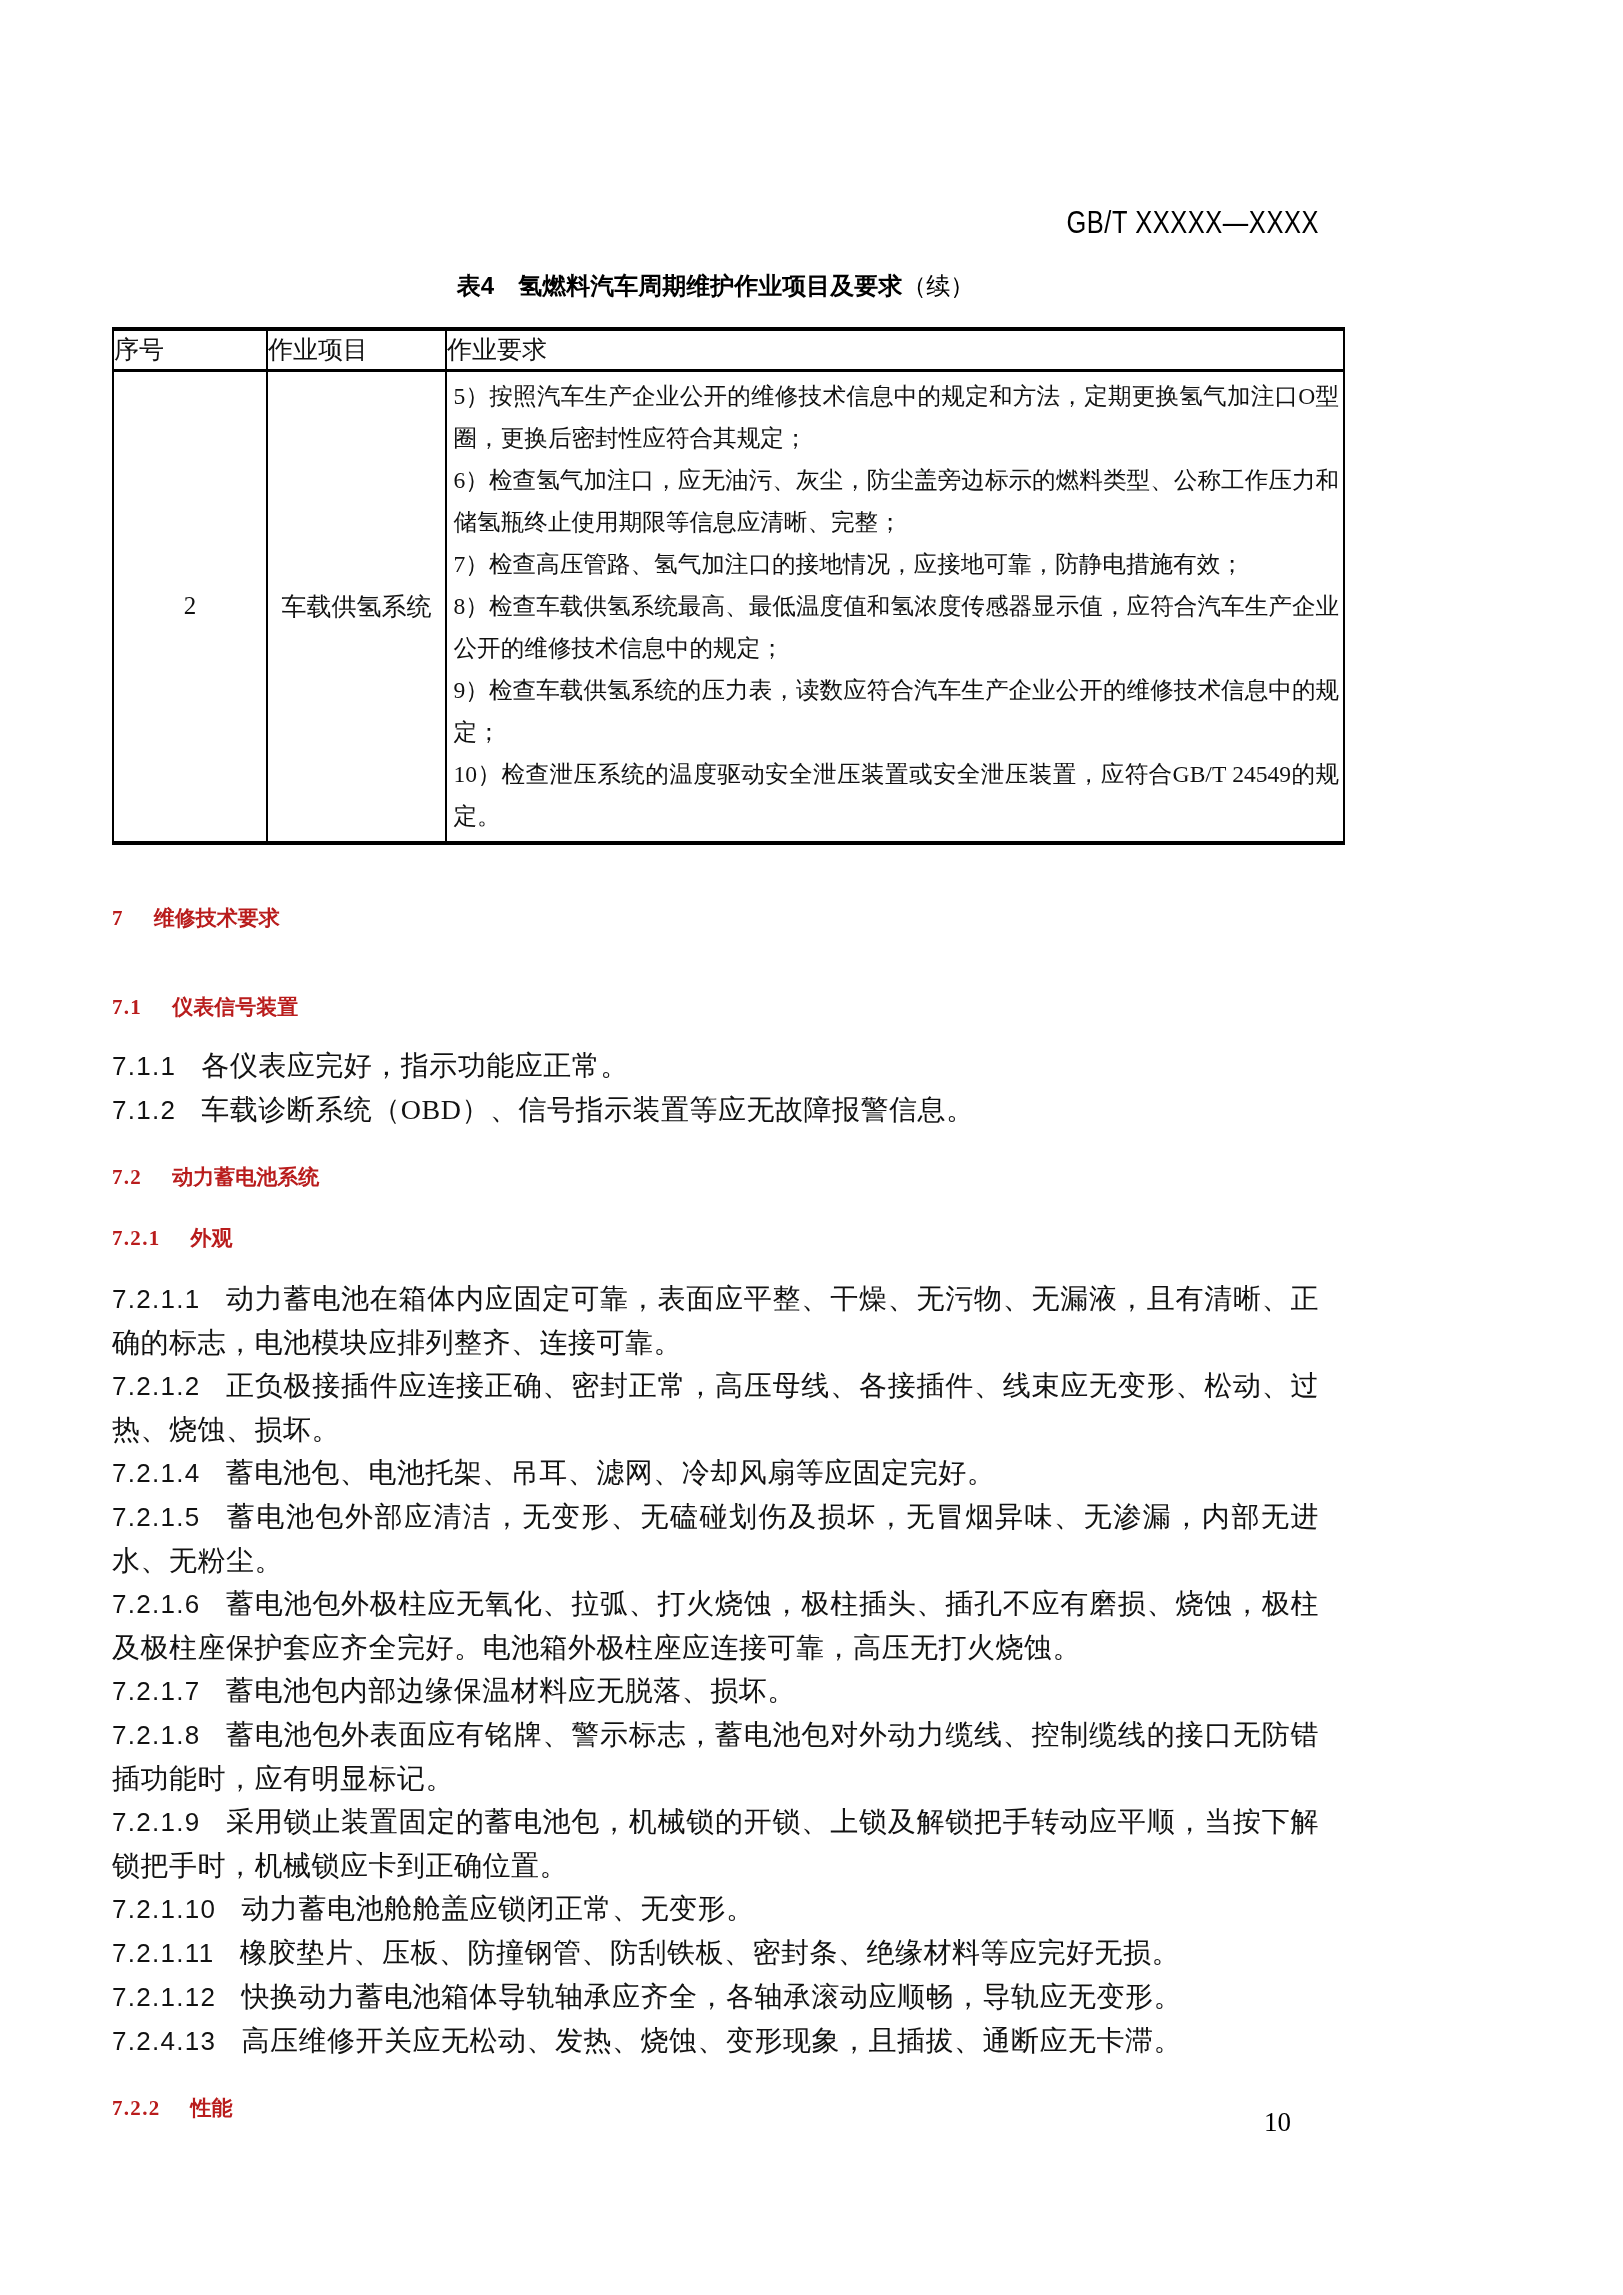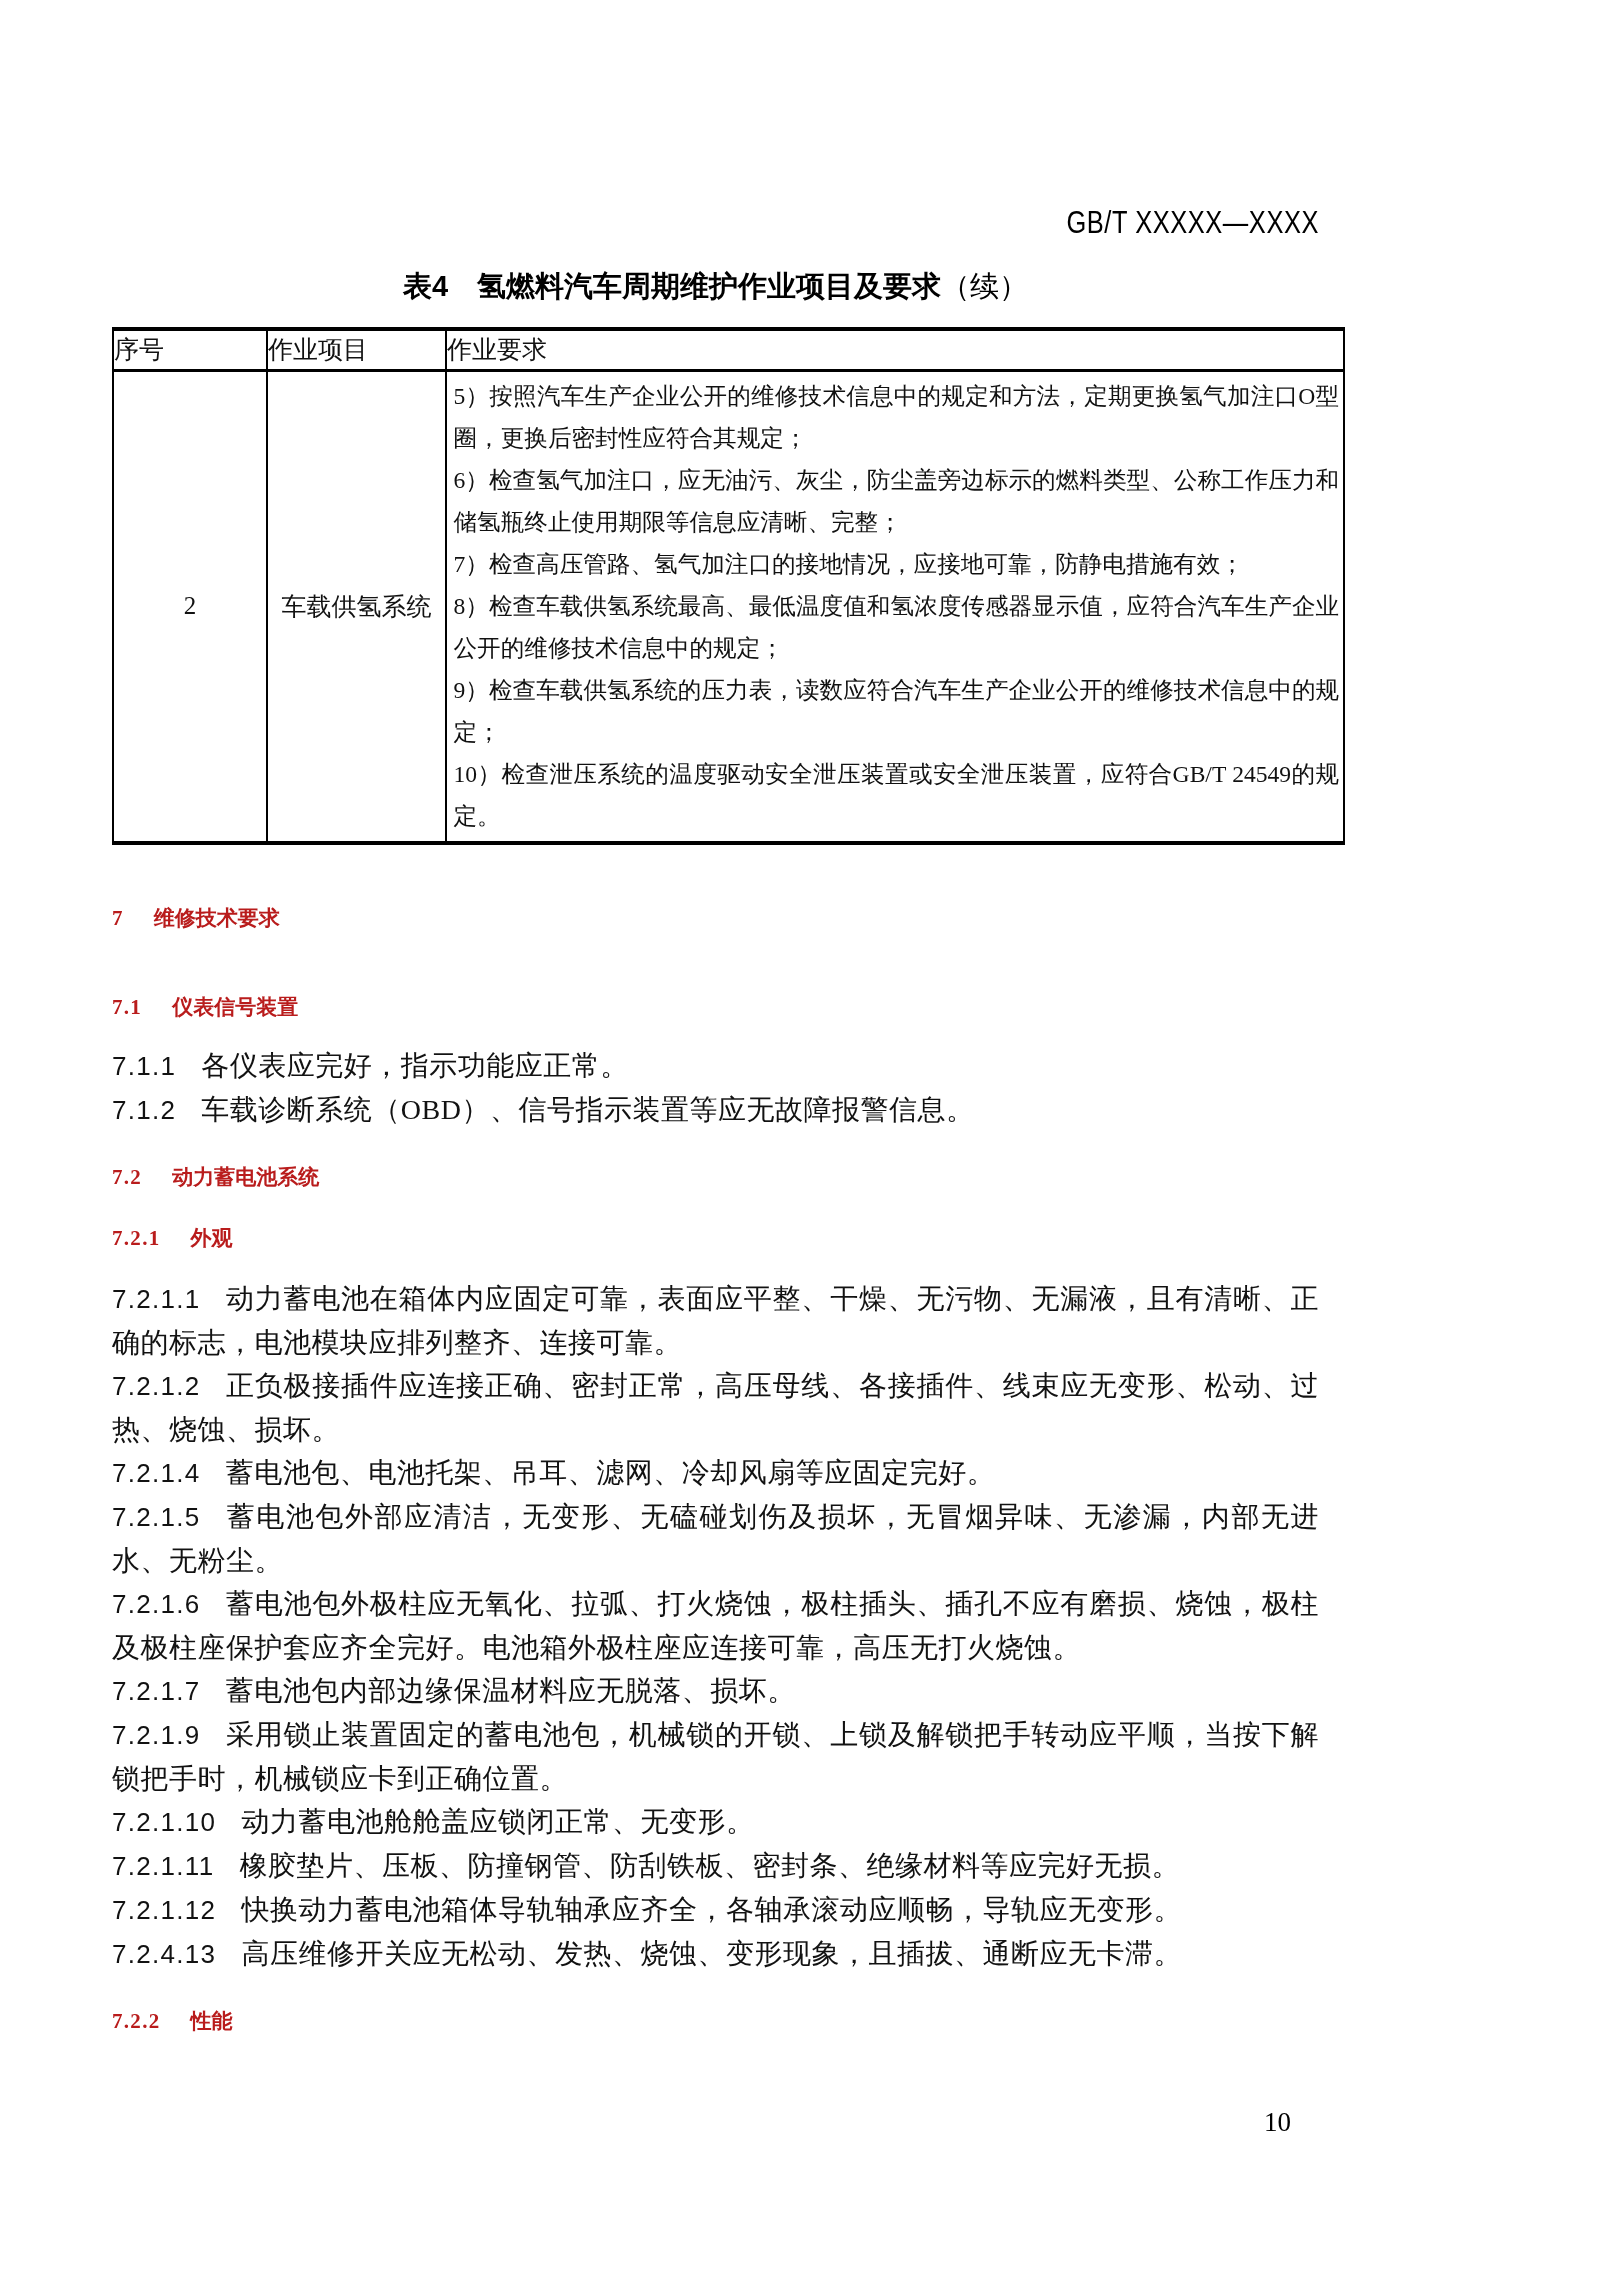--- a/index.html
+++ b/index.html
@@ -28,21 +28,21 @@
     display: inline-block;
     transform: scaleX(0.82);
     transform-origin: 100% 50%;
     letter-spacing: 0.7px;
   }
 
   
   .table-title {
     margin-top: 31px;
     text-align: center;
-    font-size: 29px;
+    font-size: 24px;
     line-height: 34px;
     color: #000;
   }
   .tt-main {
     font-family: "Liberation Sans", "DejaVu Sans", sans-serif;
     font-weight: 700;
   }
   .tt-suffix {
     font-family: "Liberation Serif", "DejaVu Serif", serif;
     font-weight: 400;
@@ -209,20 +209,23 @@
   <p class="clause">
     <span class="cnum">7.2.1.5</span><span>蓄电池包外部应清洁，无变形、无磕碰划伤及损坏，无冒烟异味、无渗漏，内部无进水、无粉尘。</span>
   </p>
   <p class="clause">
     <span class="cnum">7.2.1.6</span><span>蓄电池包外极柱应无氧化、拉弧、打火烧蚀，极柱插头、插孔不应有磨损、烧蚀，极柱及极柱座保护套应齐全完好。电池箱外极柱座应连接可靠，高压无打火烧蚀。</span>
   </p>
   <p class="clause">
     <span class="cnum">7.2.1.7</span><span>蓄电池包内部边缘保温材料应无脱落、损坏。</span>
   </p>
   <p class="clause">
+    <span class="cnum">7.2.1.8</span><span>蓄电池包外表面应有铭牌、警示标志，蓄电池包对外动力缆线、控制缆线的接口无防错插功能时，应有明显标记。</span>
+  </p>
+  <p class="clause">
     <span class="cnum">7.2.1.9</span><span>采用锁止装置固定的蓄电池包，机械锁的开锁、上锁及解锁把手转动应平顺，当按下解锁把手时，机械锁应卡到正确位置。</span>
   </p>
   <p class="clause">
     <span class="cnum">7.2.1.10</span><span>动力蓄电池舱舱盖应锁闭正常、无变形。</span>
   </p>
   <p class="clause">
     <span class="cnum">7.2.1.11</span><span>橡胶垫片、压板、防撞钢管、防刮铁板、密封条、绝缘材料等应完好无损。</span>
   </p>
   <p class="clause">
     <span class="cnum">7.2.1.12</span><span>快换动力蓄电池箱体导轨轴承应齐全，各轴承滚动应顺畅，导轨应无变形。</span>

